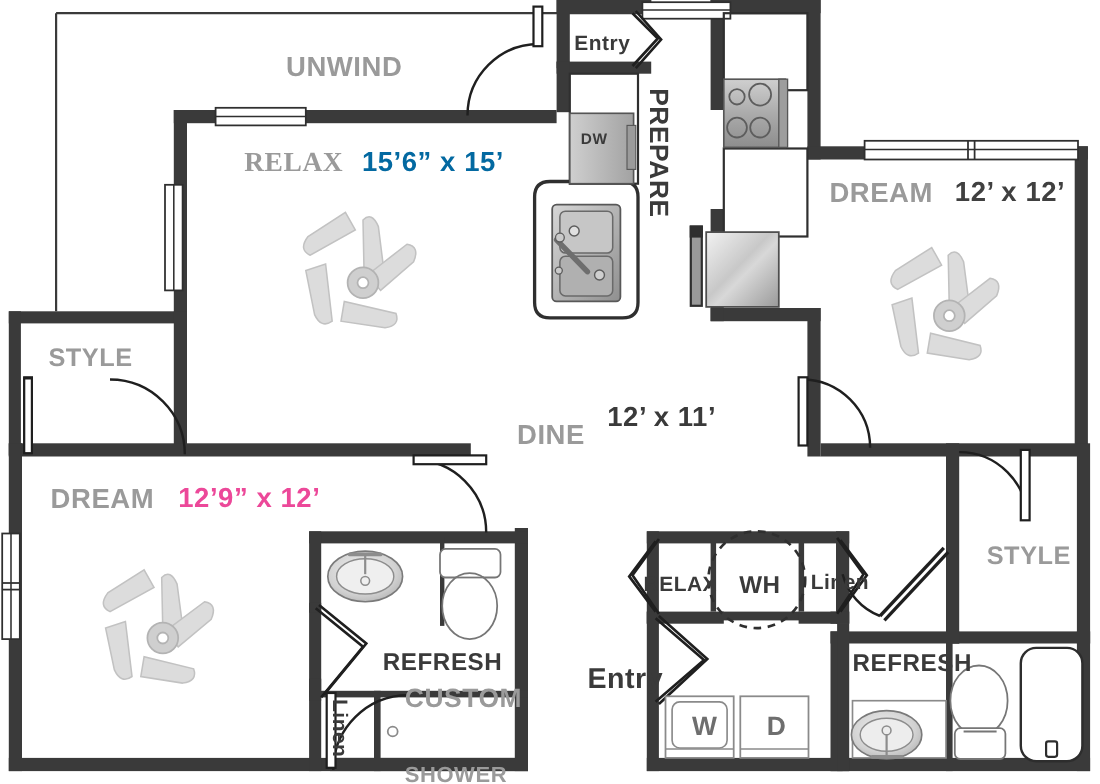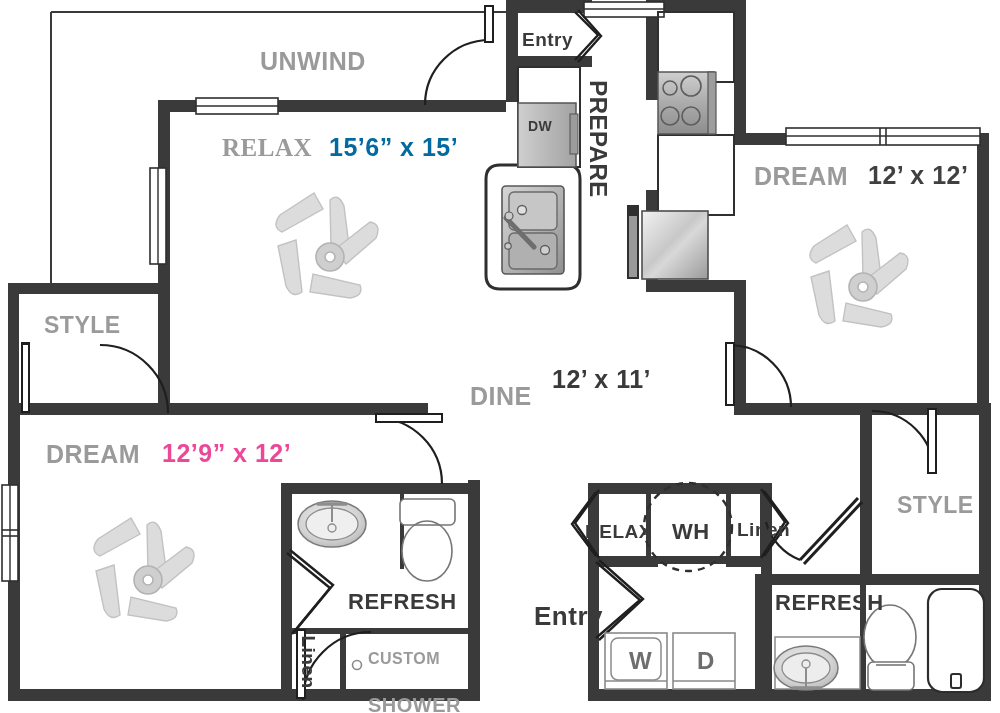--- a/index.html
+++ b/index.html
@@ -361,16 +361,16 @@
 <div class="lbl dark" style="left:522px;top:29px;font-size:19px;">Entry</div>
 <div class="lbl dark" style="left:585px;top:521px;font-size:19px;">RELAX</div>
 <div class="lbl dark" style="left:672px;top:519px;font-size:22px;">WH</div>
 <div class="lbl dark" style="left:737px;top:519px;font-size:19px;">Linen</div>
 <div class="lbl dark vert" style="left:281px;top:651px;font-size:19px;transform:rotate(90deg);">Linen</div>
 
 <div class="lbl dark" style="left:528px;top:118px;font-size:14px;">DW</div>
 <div class="lbl" style="left:629px;top:647px;font-size:24px;color:#6e6e6e;">W</div>
 <div class="lbl" style="left:697px;top:647px;font-size:24px;color:#6e6e6e;">D</div>
 
-<div class="lbl" style="left:368px;top:650px;font-size:16px;">CUSTOM</div>
+<div class="lbl" style="left:368px;top:622px;font-size:24px;">CUSTOM</div>
 <div class="lbl" style="left:368px;top:694px;font-size:20px;">SHOWER</div>
 
 </div>
 
 </body></html>

